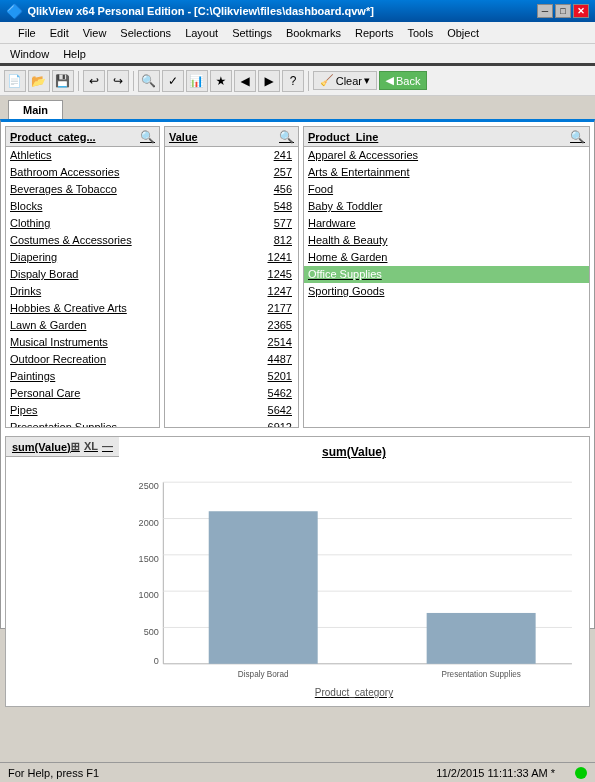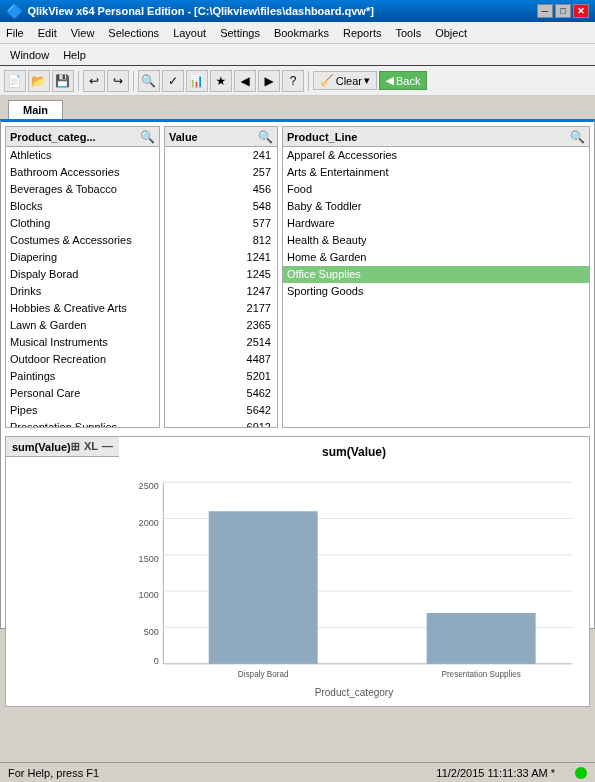--- a/index.html
+++ b/index.html
@@ -47,21 +47,21 @@
       cursor: pointer;
     }
     .title-btn.close { background: #e81123; color: white; }
 
     
     .menu-bar {
       background: #f0f0f0;
       border-bottom: 1px solid #ccc;
       display: flex;
       align-items: center;
-      padding: 2px 0;
+      padding: 2px 12px;
       height: 22px;
       gap: 2px;
     }
     .menu-item {
       padding: 2px 6px;
       cursor: pointer;
       font-size: 11px;
     }
 
     
@@ -132,20 +132,21 @@
     
     .main-content {
       background: white;
       margin: 0;
       border: 1px solid #999;
       border-top: 3px solid #0078d7;
       position: relative;
       height: 510px;
       display: flex;
       flex-direction: column;
+      text-decoration: underline;
     }
 
     
     .listboxes-area {
       display: flex;
       padding: 4px;
       gap: 4px;
       height: 310px;
     }
 
@@ -249,30 +250,30 @@
       width: 12px;
       height: 12px;
       background: #00cc00;
       border-radius: 50%;
       display: inline-block;
     }
 
     
     .menu-bar-2 {
       background: #f0f0f0;
-      border-bottom: 1px solid #404040;
+      border-bottom: 3px solid #404040;
       display: flex;
       align-items: center;
       padding: 2px 4px;
       height: 22px;
       gap: 2px;
     }
 
     .product-cat-box { width: 155px; }
-    .value-box { width: 114px; }
+    .value-box { width: 135px; }
     .product-line-box { flex: 1; }
   </style>
 </head>
 <body>
 
 <div class="title-bar">
   <div class="title-bar-left">
     <span style="font-size:14px;">🔷</span>
     <span>QlikView x64 Personal Edition - [C:\Qlikview\files\dashboard.qvw*]</span>
   </div>

